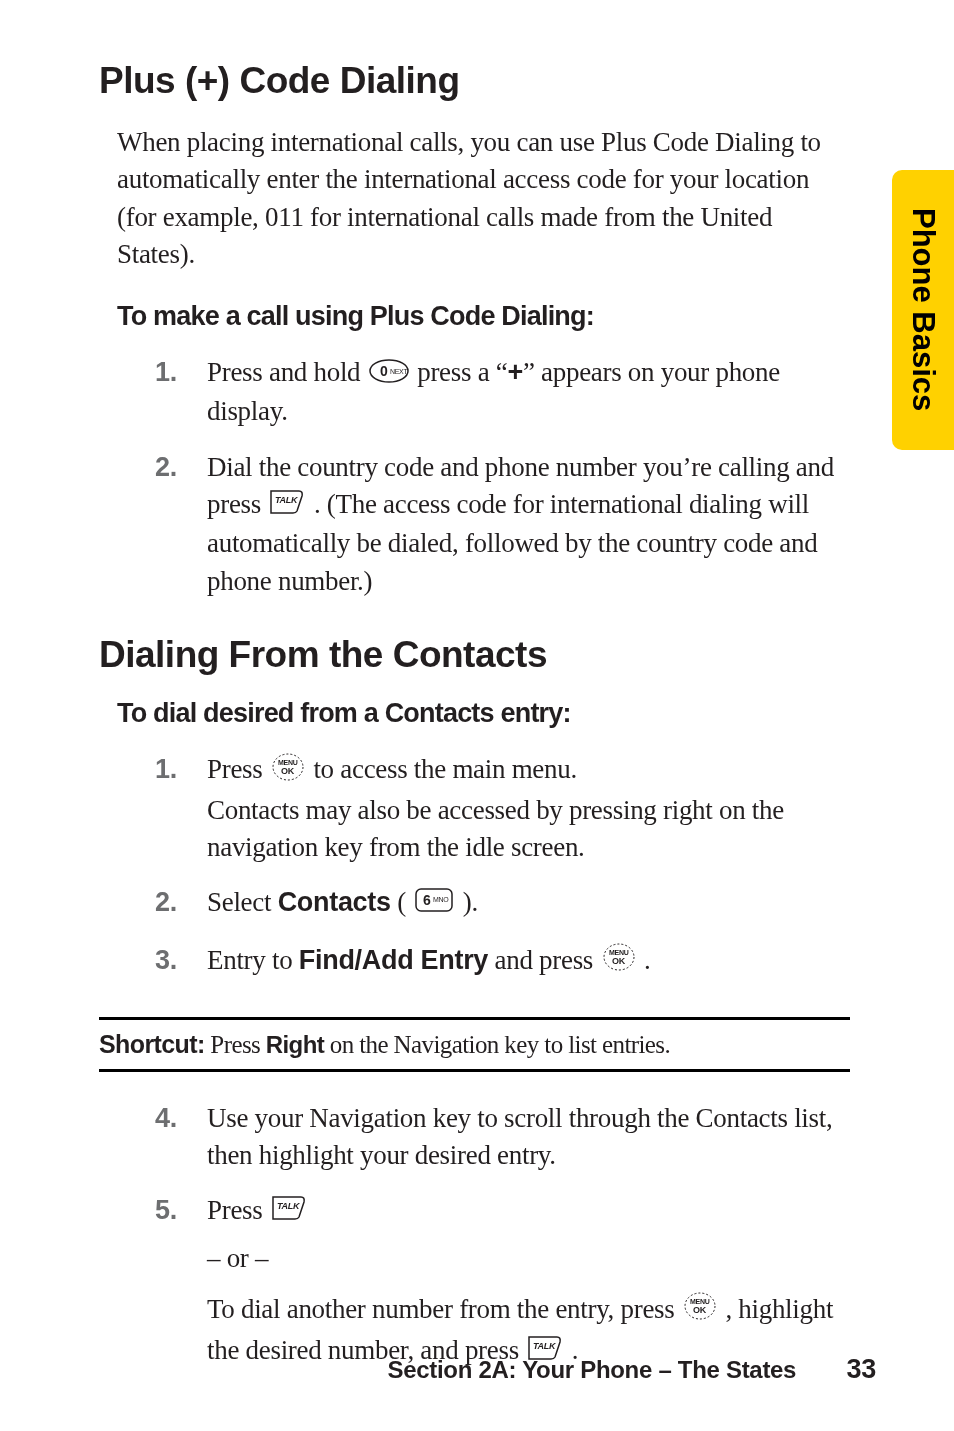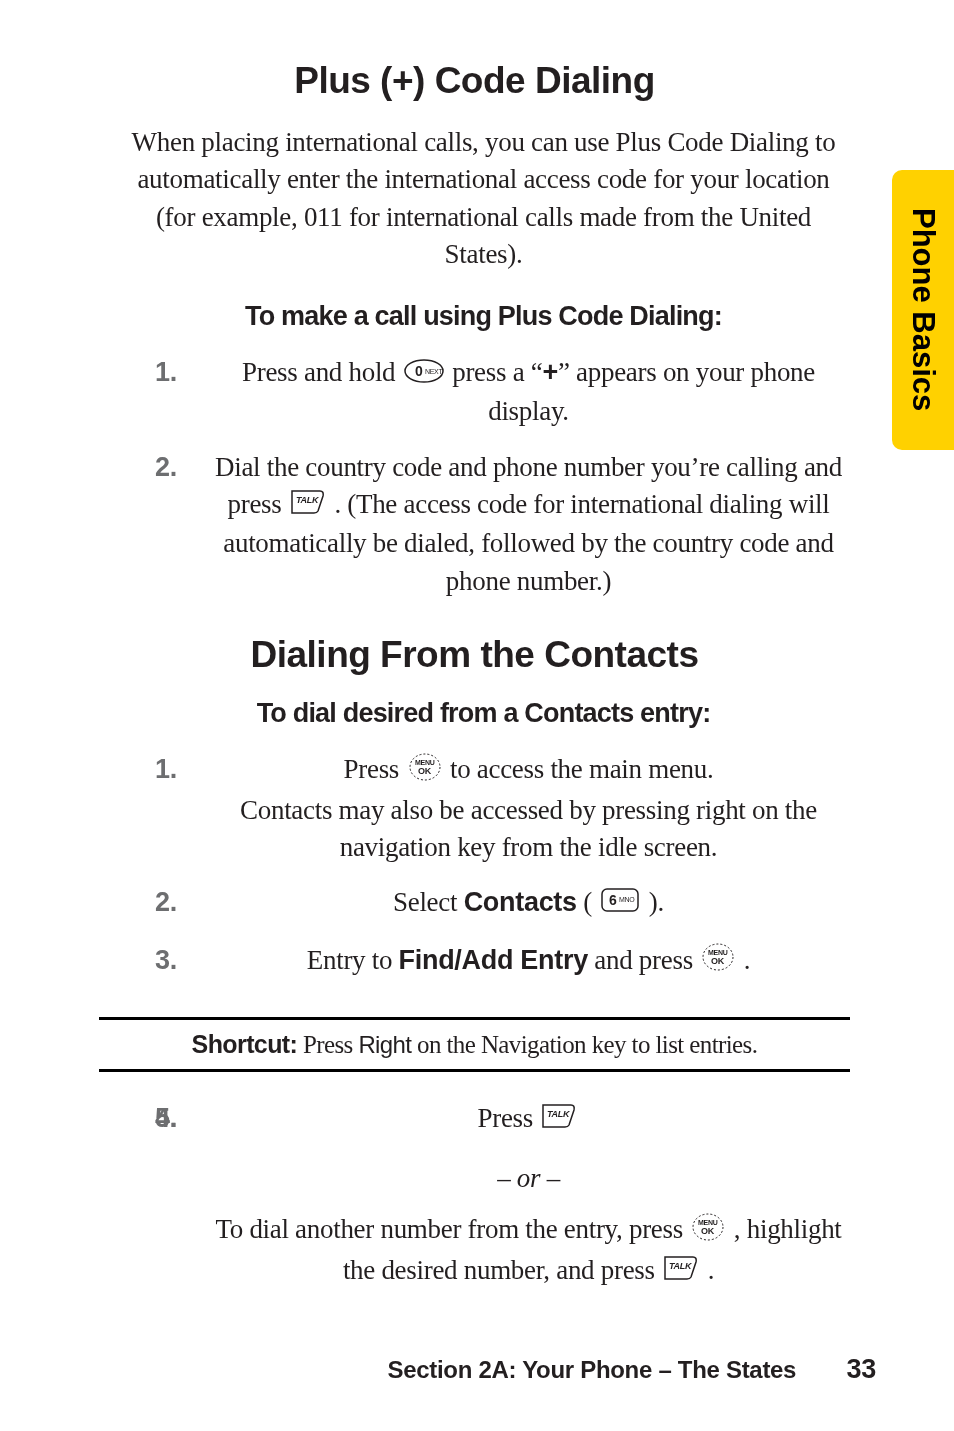--- a/index.html
+++ b/index.html
@@ -10,21 +10,20 @@
   }
   body {
     font-family: Georgia, "Times New Roman", serif;
     color: #231f20;
     position: relative;
     height: 1431px;
   }
   .page {
     padding: 60px 104px 0 99px;
     position: relative;
-    text-align: center;
   }
   .side-tab {
     position: absolute;
     right: 0;
     top: 170px;
     background: #ffd100;
     width: 62px;
     height: 280px;
     border-top-left-radius: 10px;
     border-bottom-left-radius: 10px;
@@ -99,27 +98,26 @@
     font-size: 25px;
     letter-spacing: -0.6px;
   }
   .shortcut-box .sc-label {
     font-family: Arial, Helvetica, sans-serif;
     font-weight: 800;
     font-size: 25px;
   }
   .shortcut-box .sc-key {
     font-family: Arial, Helvetica, sans-serif;
-    font-weight: 400;
+    font-weight: 700;
     font-size: 24px;
   }
   .or {
     font-size: 27px;
-    margin: 21px 0 14px 0;
-    font-style: italic;
+    margin: 8px 0 14px 0;
   }
   .footer {
     position: absolute;
     bottom: 46px;
     right: 78px;
     font-family: Arial, Helvetica, sans-serif;
     font-weight: 700;
     font-size: 24px;
     letter-spacing: -0.3px;
   }
@@ -215,20 +213,21 @@
     </li>
   </ol>
 
   <div class="shortcut-box">
     <span class="sc-label">Shortcut:</span><span> Press </span><span class="sc-key">Right</span><span> on the Navigation key to list entries.</span>
   </div>
 
   <ol class="steps" style="margin-bottom:10px;">
     <li>
       <span class="num">4.</span>
+      <span>Use your Navigation key to scroll through the Contacts list, then highlight your desired entry.</span>
     </li>
     <li style="margin-bottom:10px;">
       <span class="num">5.</span>
       <span>Press </span>
       <span class="icon">
         <svg width="36" height="26">
             <path d="M2 2 L30 2 Q34 2 33 7 L28 22 Q27 24 24 24 L2 24 Z" fill="none" stroke="#231f20" stroke-width="1.5"></path>
             <text x="6" y="14" font-size="9" font-family="Arial" font-style="italic" font-weight="700" fill="#231f20">TALK</text>
           </svg>
       </span>

